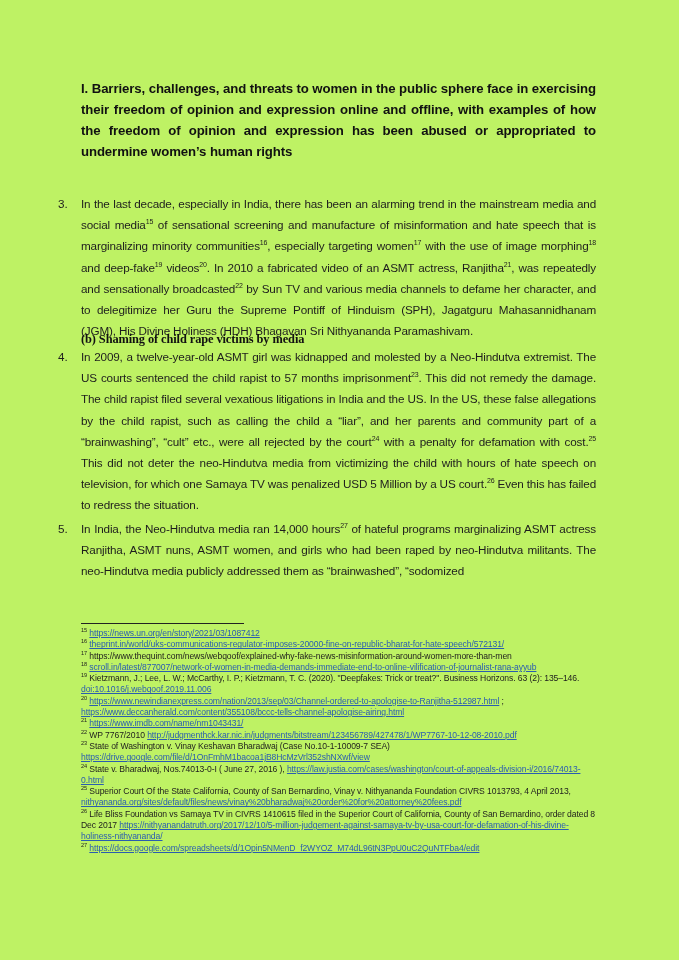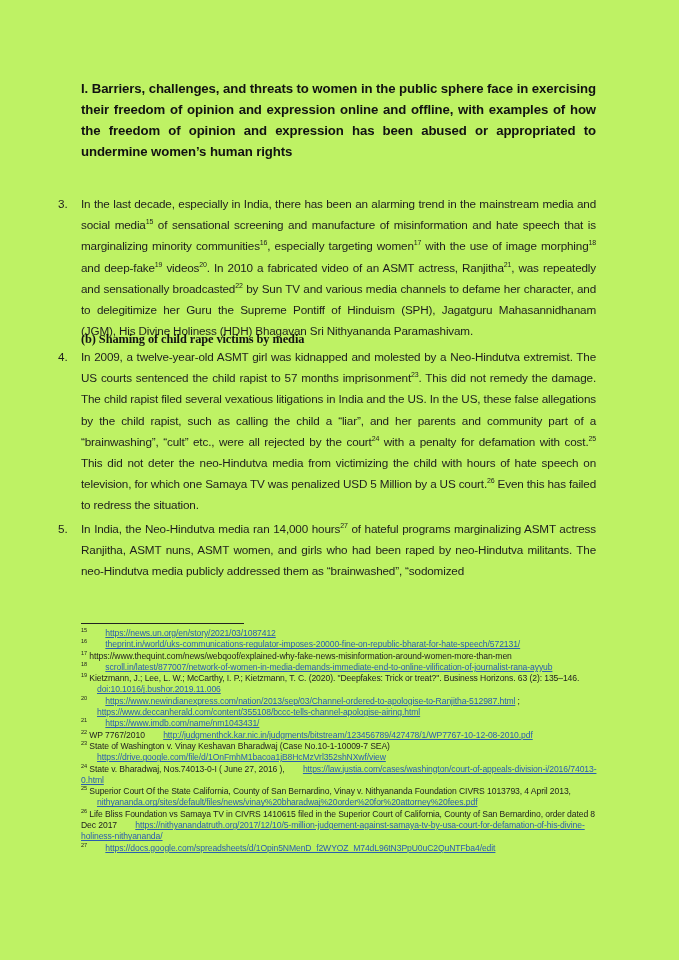--- a/index.html
+++ b/index.html
@@ -29,21 +29,21 @@
     sup { font-size: 7px; line-height: 0; vertical-align: super; }
     .rule {
       position: absolute; left: 81px; top: 623px; width: 163px; height: 1px; background: #222;
     }
     .footnotes {
       position: absolute; left: 81px; top: 628px; width: 520px;
       font-size: 8.6px; line-height: 11.3px; color: #1d1d1d; letter-spacing: -0.1px;
     }
     .fn { margin: 0; }
     .fn sup { font-size: 5.6px; }
-    .link { color: #2a5db0; text-decoration: underline; margin-left: 16px; }
+    .link { color: #2a5db0; text-decoration: underline; }
   </style>
 </head>
 <body>
 
 <div class="page">
   <div class="heading">I. Barriers, challenges, and threats to women in the public sphere face in exercising their freedom of opinion and expression online and offline, with examples of how the  freedom of opinion and expression has been abused or appropriated to undermine women’s human rights</div>
 
   <div class="para-num" style="top:193px;">3.</div>
   <div class="para" style="top:193px;">In the last decade, especially in India, there has been an alarming trend in the mainstream media and social media<sup>15</sup> of sensational screening and manufacture of misinformation and hate speech that is marginalizing minority communities<sup>16</sup>, especially targeting women<sup>17</sup> with the use of image morphing<sup>18</sup> and deep-fake<sup>19</sup> videos<sup>20</sup>. In 2010 a fabricated video of an ASMT actress, Ranjitha<sup>21</sup>, was repeatedly and sensationally broadcasted<sup>22</sup> by Sun TV and various media channels to defame her character, and to delegitimize her Guru the Supreme Pontiff of Hinduism (SPH), Jagatguru Mahasannidhanam (JGM), His Divine Holiness (HDH) Bhagavan Sri Nithyananda Paramashivam.</div>
 
@@ -53,21 +53,21 @@
 
   <div class="para-num" style="top:518px;">5.</div>
   <div class="para" style="top:518px;">In India, the Neo-Hindutva media ran 14,000 hours<sup>27</sup> of hateful programs marginalizing ASMT actress Ranjitha, ASMT nuns, ASMT women, and girls who had been raped by neo-Hindutva militants. The neo-Hindutva media publicly addressed them as “brainwashed”, “sodomized</div>
 
   <div class="rule"></div>
   <div class="footnotes">
       <p class="fn"><sup>15</sup> <span class="link">https://news.un.org/en/story/2021/03/1087412</span></p>
       <p class="fn"><sup>16</sup> <span class="link">theprint.in/world/uks-communications-regulator-imposes-20000-fine-on-republic-bharat-for-hate-speech/572131/</span></p>
       <p class="fn"><sup>17</sup> <span>https://www.thequint.com/news/webqoof/explained-why-fake-news-misinformation-around-women-more-than-men</span></p>
       <p class="fn"><sup>18</sup> <span class="link">scroll.in/latest/877007/network-of-women-in-media-demands-immediate-end-to-online-vilification-of-journalist-rana-ayyub</span></p>
-      <p class="fn"><sup>19</sup> <span>Kietzmann, J.; Lee, L. W.; McCarthy, I. P.; Kietzmann, T. C. (2020). "Deepfakes: Trick or treat?". Business Horizons. 63 (2): 135–146. </span><span class="link">doi:10.1016/j.bushor.2019.11.006</span></p>
+      <p class="fn"><sup>19</sup> <span>Kietzmann, J.; Lee, L. W.; McCarthy, I. P.; Kietzmann, T. C. (2020). "Deepfakes: Trick or treat?". Business Horizons. 63 (2): 135–146. </span><span class="link">doi:10.1016/j.webqoof.2019.11.006</span></p>
       <p class="fn"><sup>20</sup> <span class="link">https://www.newindianexpress.com/nation/2013/sep/03/Channel-ordered-to-apologise-to-Ranjitha-512987.html</span><span> ; </span><span class="link">https://www.deccanherald.com/content/355108/bccc-tells-channel-apologise-airing.html</span></p>
       <p class="fn"><sup>21</sup> <span class="link">https://www.imdb.com/name/nm1043431/</span></p>
       <p class="fn"><sup>22</sup> <span>WP 7767/2010 </span><span class="link">http://judgmenthck.kar.nic.in/judgments/bitstream/123456789/427478/1/WP7767-10-12-08-2010.pdf</span></p>
       <p class="fn"><sup>23</sup> <span>State of Washington v. Vinay Keshavan Bharadwaj (Case No.10-1-10009-7 SEA) </span><span class="link">https://drive.google.com/file/d/1OnFmhM1bacoa1jB8HcMzVrl352shNXwf/view</span></p>
       <p class="fn"><sup>24</sup> <span>State v. Bharadwaj, Nos.74013-0-I ( June 27, 2016 ), </span><span class="link">https://law.justia.com/cases/washington/court-of-appeals-division-i/2016/74013-0.html</span></p>
       <p class="fn"><sup>25</sup> <span>Superior Court Of the State California, County of San Bernardino, Vinay v. Nithyananda Foundation CIVRS 1013793, 4 April 2013, </span><span class="link">nithyananda.org/sites/default/files/news/vinay%20bharadwaj%20order%20for%20attorney%20fees.pdf</span></p>
       <p class="fn"><sup>26</sup> <span>Life Bliss Foundation vs Samaya TV in CIVRS 1410615 filed in the Superior Court of California, County of San Bernardino, order dated 8 Dec 2017 </span><span class="link">https://nithyanandatruth.org/2017/12/10/5-million-judgement-against-samaya-tv-by-usa-court-for-defamation-of-his-divine-holiness-nithyananda/</span></p>
       <p class="fn"><sup>27</sup> <span class="link">https://docs.google.com/spreadsheets/d/1Opin5NMenD_f2WYOZ_M74dL96tN3PpU0uC2QuNTFba4/edit</span></p>
     </div>
 </div>

